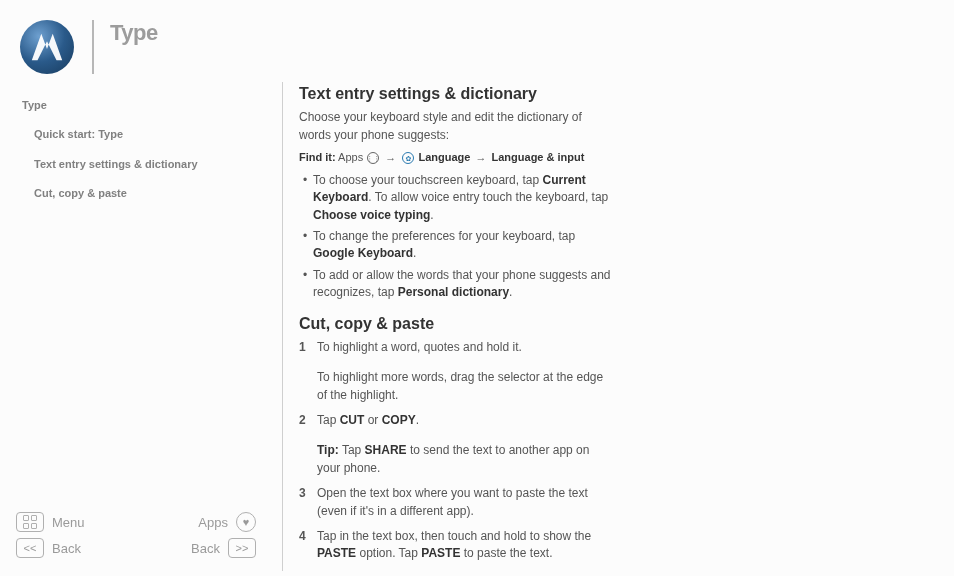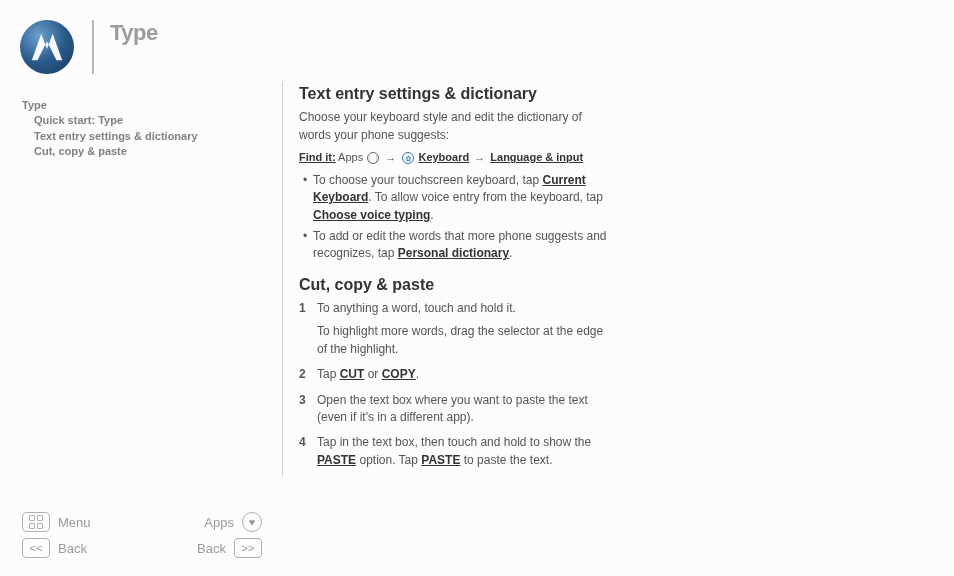--- a/index.html
+++ b/index.html
@@ -46,24 +46,24 @@
   }
   .toc {
     position: absolute;
     left: 22px;
     top: 98px;
     font-size: 11px;
     font-weight: bold;
     color: #808080;
     line-height: 1.4;
   }
-  .toc .l2 { padding-left: 12px; }
+  .toc .l2 { padding-left: 12px; margin-top: 14px; }
   .nav {
     position: absolute;
-    left: 22px;
+    left: 16px;
     bottom: 12px;
     width: 240px;
     font-size: 13px;
     color: #9a9a9a;
   }
   .nav-row {
     display: flex;
     justify-content: space-between;
     align-items: center;
     margin-bottom: 6px;
@@ -119,35 +119,35 @@
   .content h2:first-child { margin-top: 0; }
   .content p { margin-bottom: 6px; }
   .findit { font-size: 11px; margin: 6px 0 6px 0; }
   .findit .arrow { margin: 0 2px; }
   .bullets { list-style: none; margin-bottom: 8px; }
   .bullets li { position: relative; padding-left: 14px; margin-bottom: 4px; }
   .bullets li::before { content: "•"; position: absolute; left: 4px; top: 0; }
   ol.steps { list-style: none; counter-reset: step; }
   ol.steps > li { counter-increment: step; position: relative; padding-left: 18px; margin-bottom: 8px; }
   ol.steps > li::before { content: counter(step); position: absolute; left: 0; font-weight: bold; }
-  .sub { margin-top: 6px; }
+  .sub { margin-top: 13px; }
   .apps-ic, .gear-ic {
     display: inline-flex;
     vertical-align: middle;
     width: 12px; height: 12px;
     border-radius: 50%;
     border: 1px solid #666;
     align-items: center;
     justify-content: center;
     font-size: 7px;
     line-height: 1;
     margin: 0 1px;
   }
   .gear-ic { border-color: #2a7ab0; color: #2a7ab0; }
-  b { color: #333; text-decoration: underline; }
+  b { color: #333; }
 </style>
 </head>
 <body>
 
 <div class="header">
   <div class="logo">
     <svg viewBox="0 0 40 40">
       <path d="M4 34 L14 6 L20 22 L26 6 L36 34 L30 34 L20 14 L10 34 Z" fill="#fff" opacity="0.95"></path>
     </svg>
   </div>
@@ -195,40 +195,46 @@
 
 <div class="content">
   <h2>Text entry settings &amp; dictionary</h2>
   <p>Choose your keyboard style and edit the dictionary of words your phone suggests:</p>
   <p class="findit">
     <b>Find it:</b>
     <span>Apps</span>
     <span class="apps-ic">⋮⋮</span>
     <span class="arrow">→</span>
     <span class="gear-ic">✿</span>
-    <b>Keyboard</b>
+    <b>Language</b>
     <span class="arrow">→</span>
     <b>Language &amp; input</b>
   </p>
   <ul class="bullets">
     <li>
-      <span>To choose your touchscreen keyboard, tap </span><b>Current Keyboard</b><span>. To allow voice entry from the keyboard, tap </span><b>Choose voice typing</b><span>.</span>
-    </li>
-    <li>
-      <span>To add or edit the words that more phone suggests and recognizes, tap </span><b>Personal dictionary</b><span>.</span>
+      <span>To choose your touchscreen keyboard, tap </span><b>Current Keyboard</b><span>. To allow voice entry touch the keyboard, tap </span><b>Choose voice typing</b><span>.</span>
+    </li>
+    <li>
+      <span>To change the preferences for your keyboard, tap </span><b>Google Keyboard</b><span>.</span>
+    </li>
+    <li>
+      <span>To add or allow the words that your phone suggests and recognizes, tap </span><b>Personal dictionary</b><span>.</span>
     </li>
   </ul>
 
   <h2>Cut, copy &amp; paste</h2>
   <ol class="steps">
     <li>
-      <span>To anything a word, touch and hold it.</span>
+      <span>To highlight a word, quotes and hold it.</span>
       <div class="sub">To highlight more words, drag the selector at the edge of the highlight.</div>
     </li>
     <li>
       <span>Tap  </span><b>CUT</b><span> or </span><b>COPY</b><span>.</span>
+      <div class="sub">
+        <b>Tip:</b><span> Tap </span><b>SHARE</b><span> to send the text to another app on your phone.</span>
+      </div>
     </li>
     <li>Open the text box where you want to paste the text (even if it's in a different app).</li>
     <li>
       <span>Tap in the text box, then touch and hold to show the </span><b>PASTE</b><span> option. Tap </span><b>PASTE</b><span> to paste the text.</span>
     </li>
   </ol>
 </div>
 
 </body></html>

